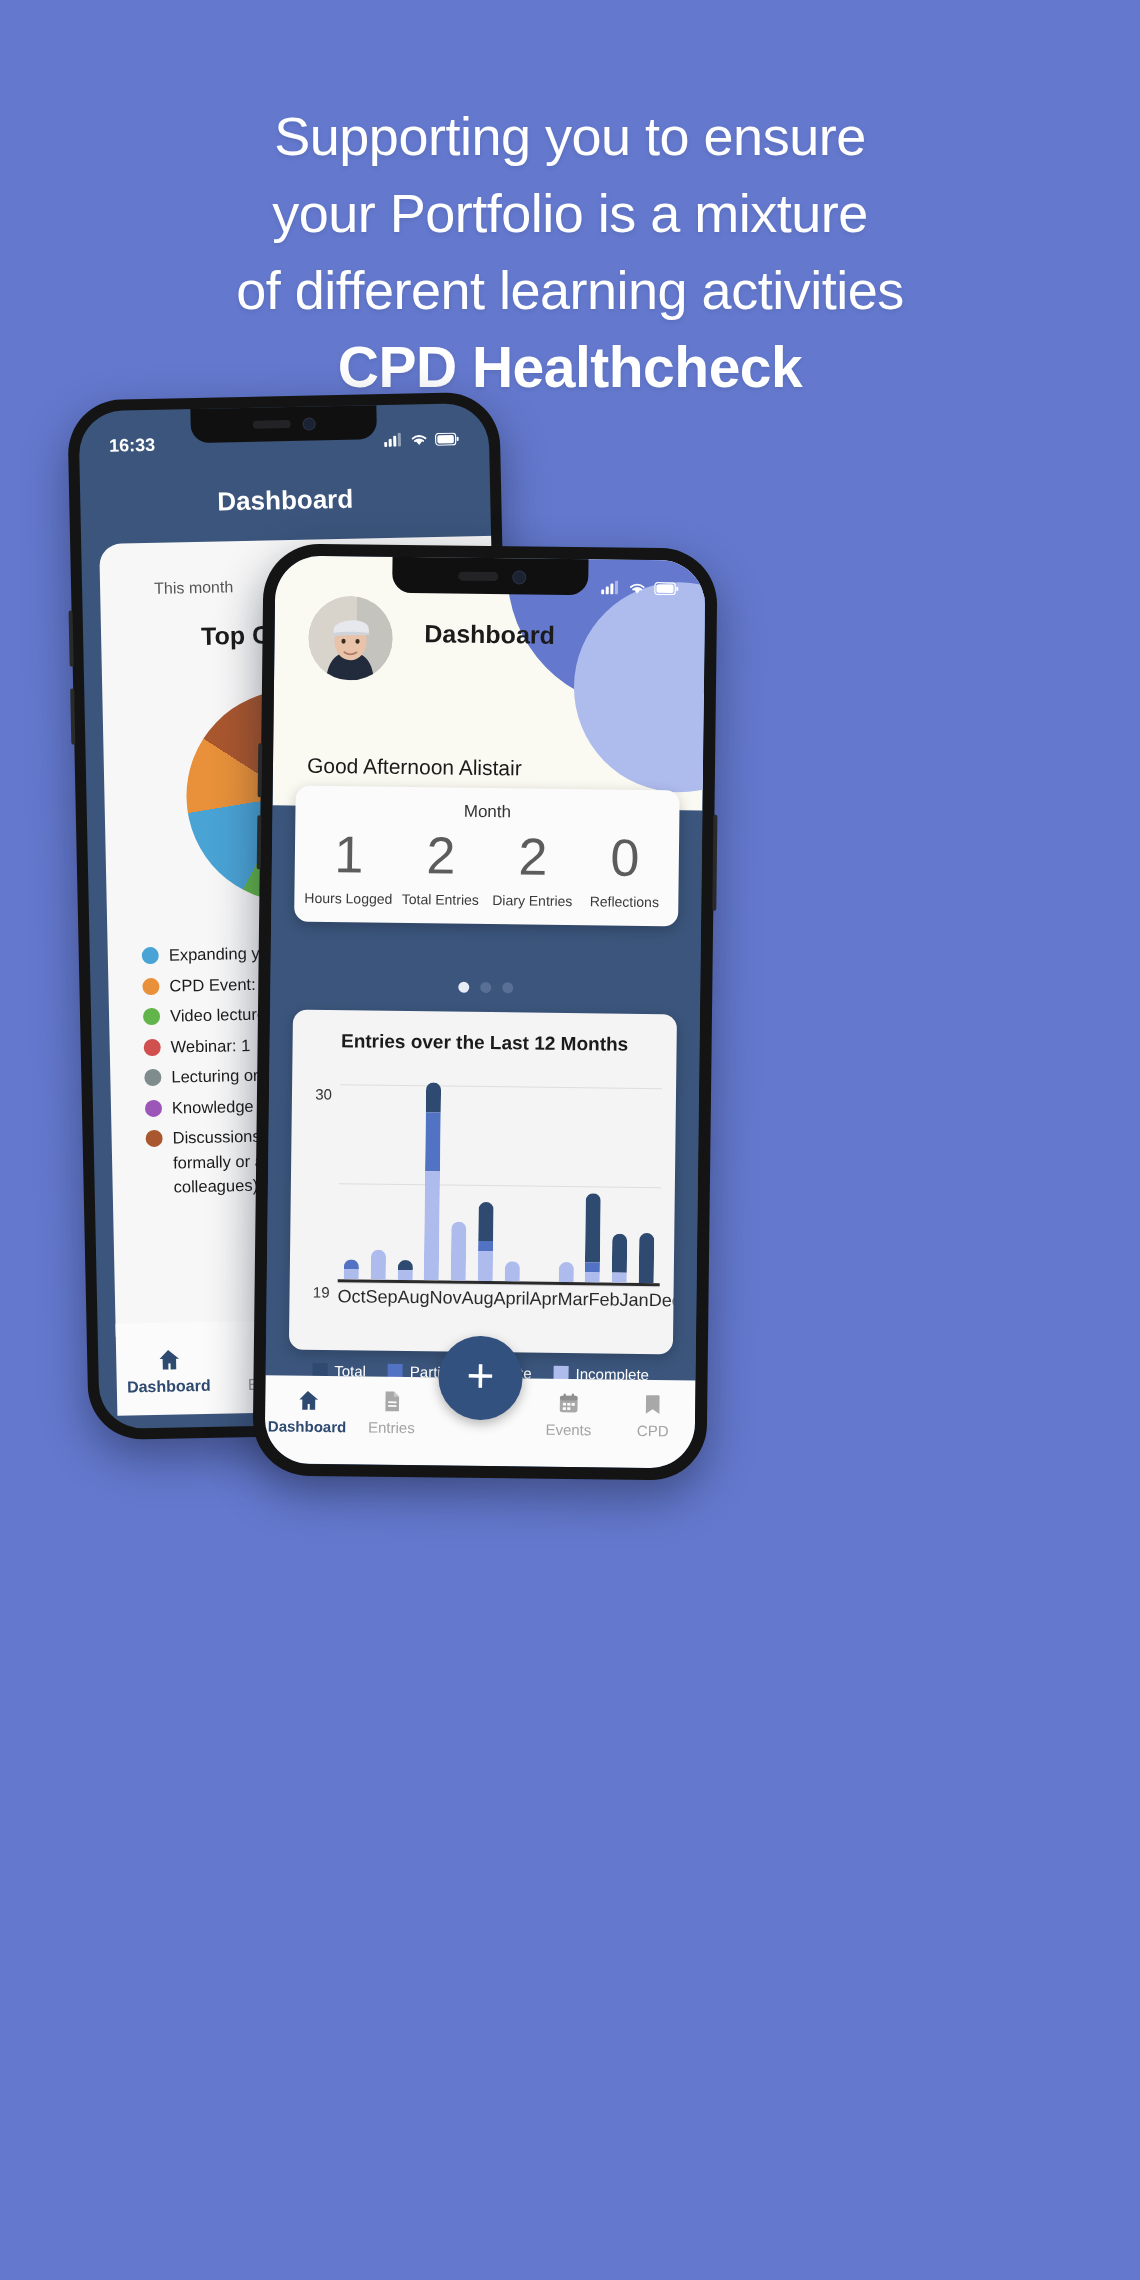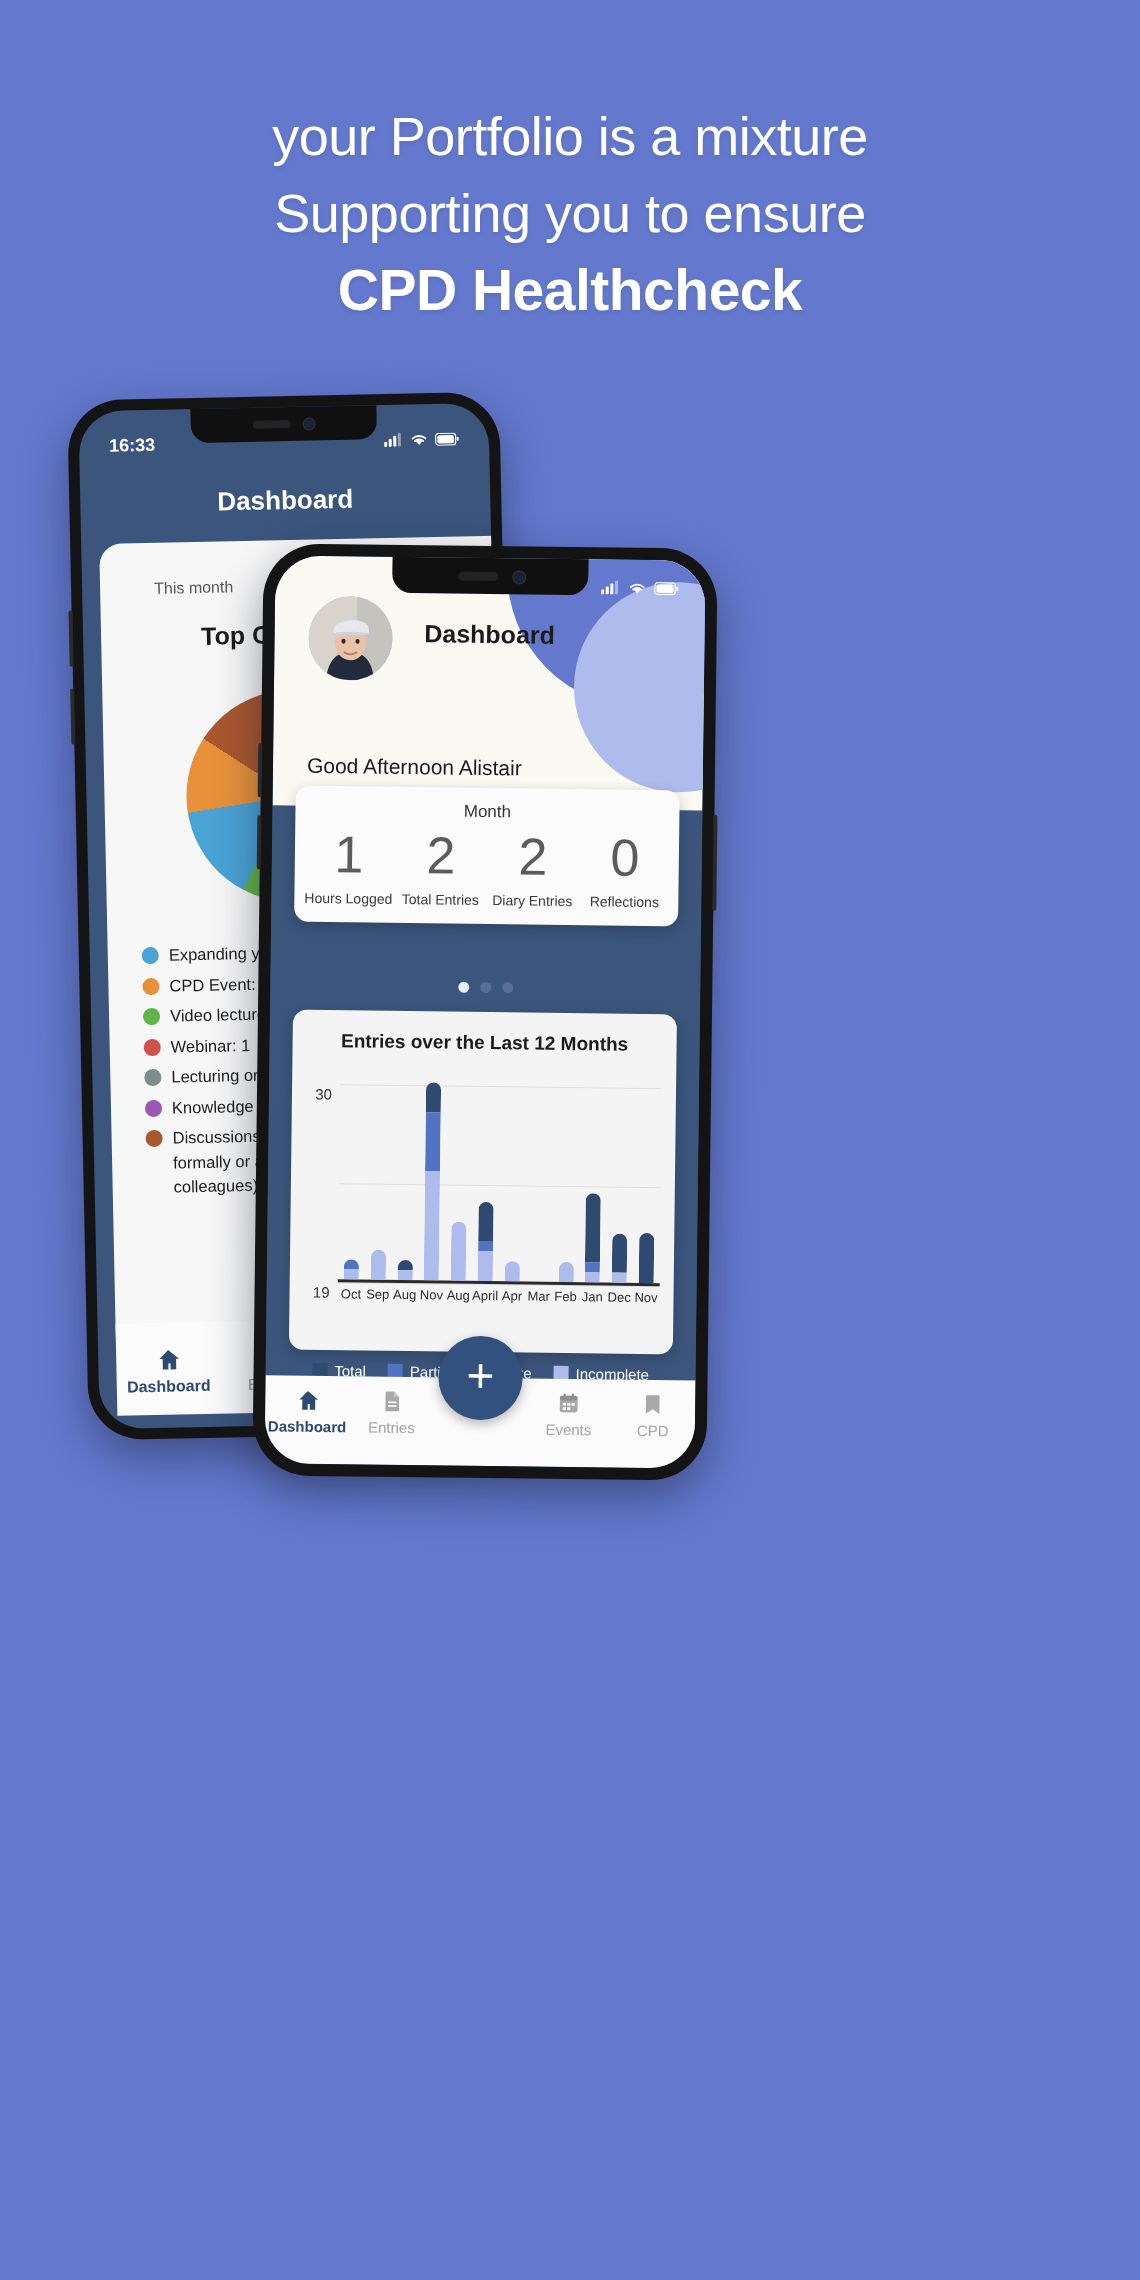--- a/index.html
+++ b/index.html
@@ -235,21 +235,21 @@
   .bargroup { flex: 1; display: flex; justify-content: center; position: relative; }
   .bar {
     width: 15px; display: flex; flex-direction: column; justify-content: flex-end;
     border-radius: 8px 8px 0 0; overflow: hidden;
   }
   .seg { width: 100%; }
   .seg.total { background: #2e4a70; }
   .seg.partial { background: #5272c4; }
   .seg.incomplete { background: #aebbed; }
   .xlabels { position: absolute; left: 48px; right: 14px; top: 276px; display: flex; }
-  .xlabels span { flex: 1; text-align: center; font-size: 13px; color: #2a2a2a; }
+  .xlabels span { flex: 1; font-size: 18px; color: #2a2a2a; }
 
   .fp-legend {
     position: absolute; left: 0; right: 0; top: 556px;
     display: flex; justify-content: center; gap: 22px;
     font-size: 15px; color: #ffffff;
   }
   .fp-legend .li { display: flex; align-items: center; gap: 7px; }
   .fp-legend .sw { width: 15px; height: 15px; }
   .sw.total { background: #2e4a70; }
   .sw.partial { background: #5272c4; }
@@ -273,22 +273,23 @@
     background: #32517e; z-index: 20;
     display: flex; align-items: center; justify-content: center;
     box-shadow: 0 4px 12px rgba(0,0,0,0.28);
   }
   .fp-fab .plus { color: #fff; font-size: 48px; font-weight: 300; line-height: 1; margin-top: -5px; }
 </style>
 </head>
 <body>
 
 <div class="headline">
+  <div>Supporting you to ensure</div>
   <div>your Portfolio is a mixture</div>
-  <div>Supporting you to ensure</div>
+  <div>of different learning activities</div>
   <div class="strong">CPD Healthcheck</div>
 </div>
 
 <div class="phone" id="back-phone">
   <div class="side-btn" style="left:-3px; top:210px; width:4px; height:56px;"></div>
   <div class="side-btn" style="left:-3px; top:288px; width:4px; height:56px;"></div>
   <div class="phone-inner">
 
     <div class="bp-status">
       <span>16:33</span>

